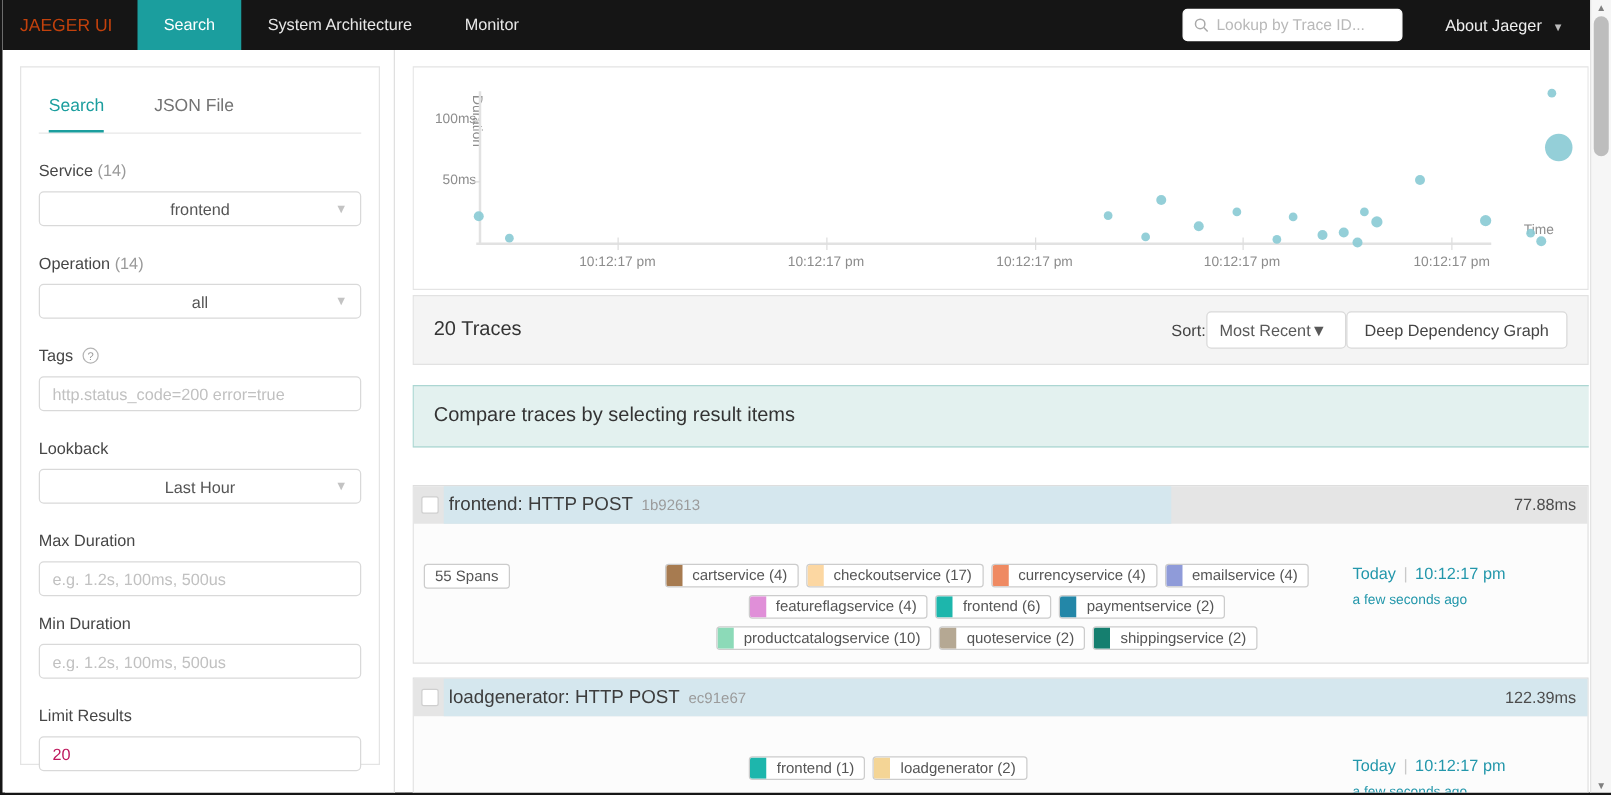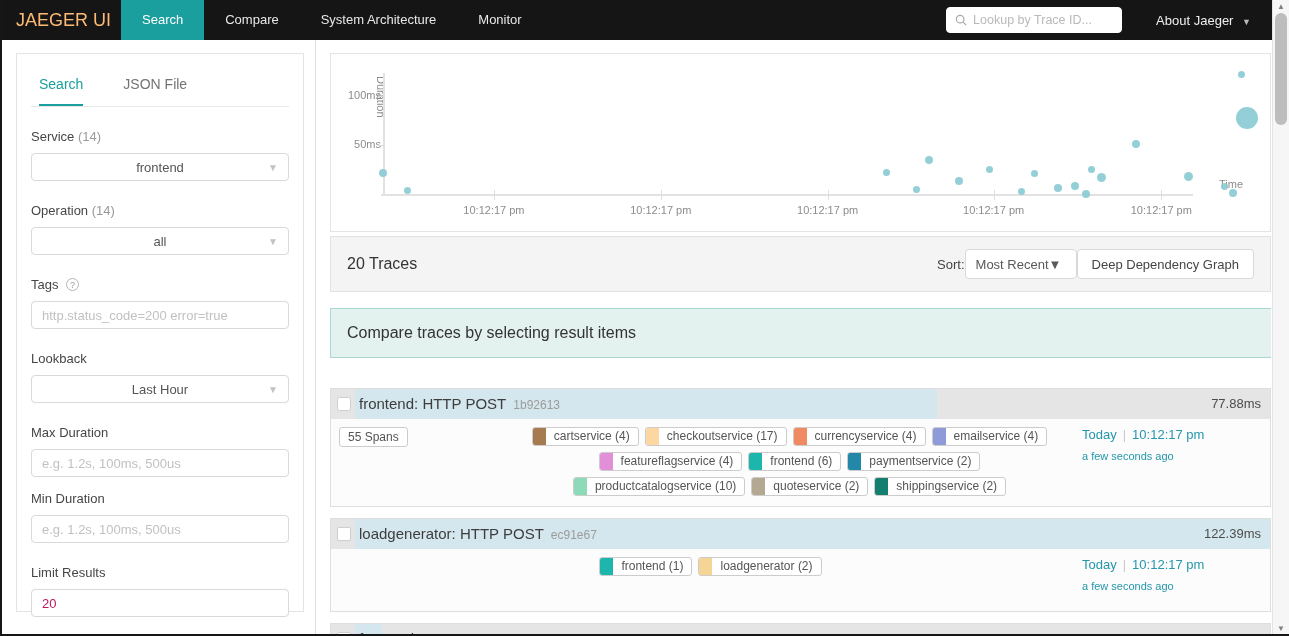--- a/index.html
+++ b/index.html
@@ -4,21 +4,21 @@
 <style>
   * { margin:0; padding:0; box-sizing:border-box; }
   html,body { width:1289px; height:636px; overflow:hidden; background:#fff;
     font-family:"Liberation Sans", sans-serif; color:#434343; }
   .app { position:relative; width:1289px; height:636px; overflow:hidden;
     border-left:2px solid #161616; border-bottom:2px solid #161616; }
 
   
   .nav { position:absolute; left:0; top:0; width:1289px; height:40px; background:#151515;
     display:flex; align-items:center; z-index:30; }
-  .nav-brand { color:#fdba74; font-size:18px; padding:0 10px 0 14px; }
+  .nav-brand { color:#c2410c; font-size:14px; padding:0 20px 0 14px; }
   .nav-item { color:#e8e8e8; font-size:13px; padding:0 21px; height:40px; line-height:40px; cursor:pointer; }
   .nav-item.active { background:#1b9e9e; color:#fff; }
   .nav-right { margin-left:auto; display:flex; align-items:center; padding-right:40px; }
   .trace-lookup { width:176px; height:26px; background:#fff; border:1px solid #fff; border-radius:4px;
     display:flex; align-items:center; padding:0 8px; margin-right:34px; }
   .trace-lookup input { border:0; outline:0; width:100%; font-size:12.5px; color:#444;
     font-family:"Liberation Sans",sans-serif; }
   .trace-lookup input::placeholder { color:#b9b9b9; }
   .mag { width:12px; height:12px; margin-right:6px; flex:none; }
   .about { color:#efefef; font-size:13px; cursor:pointer; }
@@ -90,21 +90,21 @@
   .trace-head { position:relative; height:30px; background:#e5e5e5; display:flex; align-items:center;
     padding-left:6px; cursor:pointer; }
   .t-check { width:14px; height:14px; border:1px solid #cfcfcf; border-radius:2px; background:#fff;
     flex:none; margin-right:4px; appearance:none; -webkit-appearance:none; cursor:pointer; }
   .t-link { position:relative; flex:1; height:30px; }
   .t-bar { position:absolute; left:0; top:0; bottom:0; background:#d5e7ee; }
   .t-titlewrap { position:relative; z-index:1; line-height:30px; padding-left:4px; white-space:nowrap; }
   .t-title { font-size:15px; color:#3d3d3d; }
   .t-id { font-size:12px; color:#9b9b9b; margin-left:7px; }
   .t-dur { position:absolute; right:9px; top:0; line-height:30px; font-size:13px; color:#4c4c4c; z-index:2; }
-  .trace-body { display:flex; padding:8px 10px 10px 8px; min-height:62px; }
+  .trace-body { display:flex; padding:8px 10px 10px 8px; min-height:62px;margin-top:24px; }
   .spans-col { width:158px; flex:none; }
   .pill { display:inline-block; border:1px solid #ccc; border-radius:3px; background:#fff; font-size:12px;
     color:#555; padding:2px 8px; }
   .tags-col { flex:1; display:flex; flex-wrap:wrap; justify-content:center; gap:6px;
     align-content:flex-start; padding:0 10px; max-width:560px; margin:0 auto; }
   .svc-tag { display:inline-flex; align-items:stretch; border:1px solid #ccc; border-radius:3px;
     background:#fff; height:19px; overflow:hidden; }
   .svc-swatch { width:13px; flex:none; }
   .svc-name { font-size:12px; color:#555; padding:0 8px; line-height:17px; }
   .dates-col { width:178px; flex:none; text-align:left; padding-right:4px; }
@@ -114,21 +114,20 @@
 </style>
 </head>
 <body>
 
 <div class="app">
 
   <div class="nav">
     <div class="nav-brand">JAEGER UI</div>
     <div id="nav-items" style="display:flex;height:40px;">
         <div class="nav-item active">Search</div>
-        <div class="nav-item">Compare</div>
         <div class="nav-item">System Architecture</div>
         <div class="nav-item">Monitor</div>
       </div>
     <div class="nav-right">
       <div class="trace-lookup">
         <svg class="mag" viewBox="0 0 14 14">
           <circle cx="6" cy="6" r="4.4" fill="none" stroke="#a9a9a9" stroke-width="1.4"></circle>
           <line x1="9.4" y1="9.4" x2="13" y2="13" stroke="#a9a9a9" stroke-width="1.4"></line>
         </svg>
         <input placeholder="Lookup by Trace ID..." style="">

